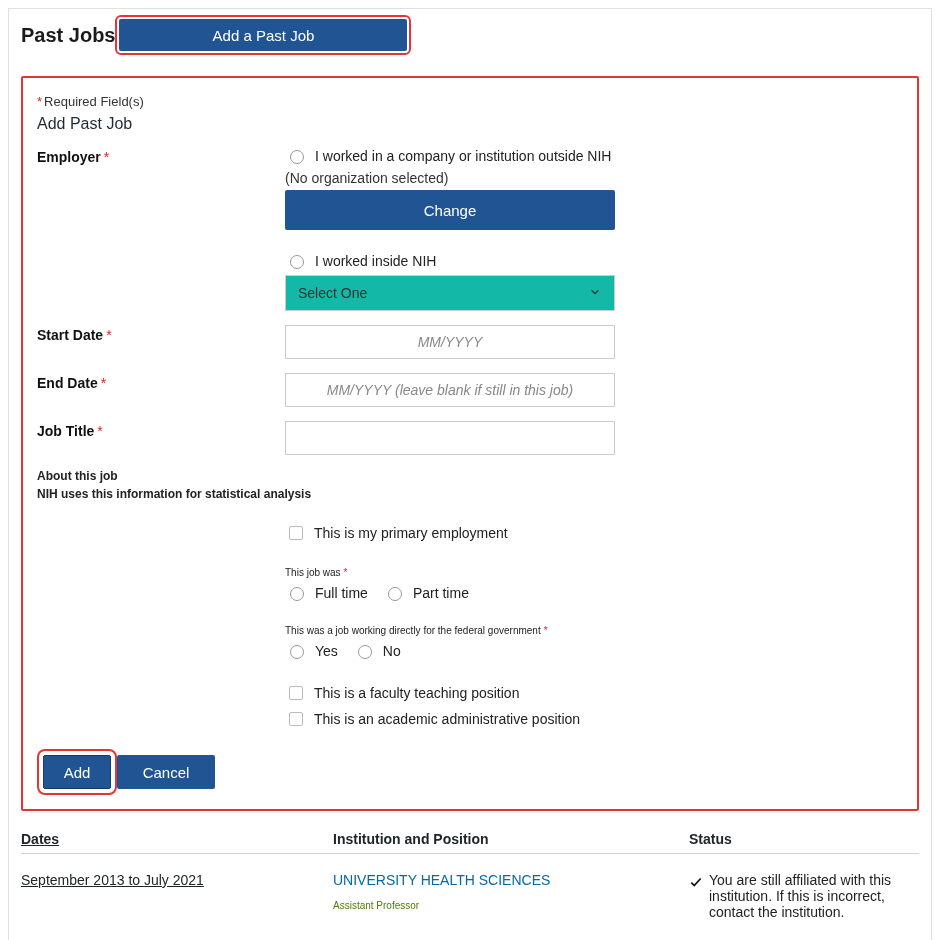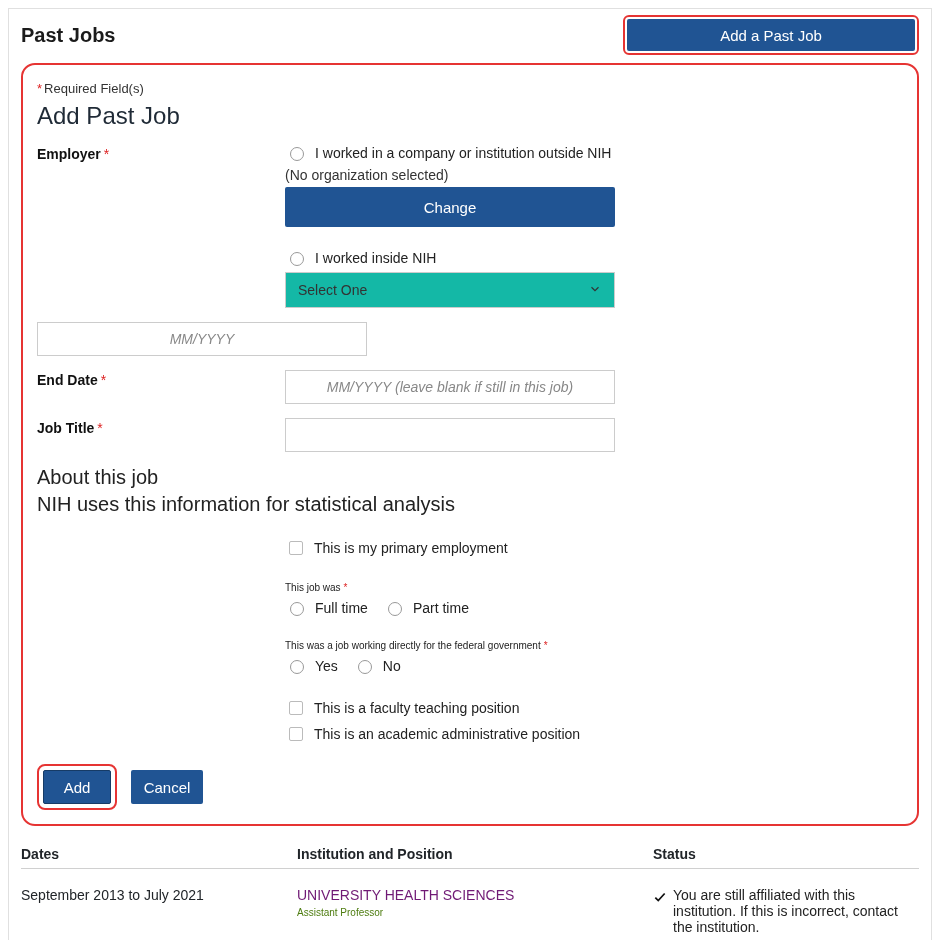--- a/index.html
+++ b/index.html
@@ -13,23 +13,22 @@
     width: 940px;
   }
   .panel {
     border: 1px solid #e0e0e0;
     background: #fff;
     padding: 0 12px 12px 12px;
   }
   .header-row {
     display: flex;
     align-items: center;
-    justify-content: space-between;
     padding-top: 6px;
-    padding-bottom: 8px;
+    padding-bottom: 21px;
   }
   .page-title {
     font-size: 20px;
     font-weight: 700;
     color: #1b1b1b;
   }
   .add-header-wrap {
     border: 2.5px solid #e63433;
     border-radius: 6px;
     padding: 2px;
@@ -47,32 +46,32 @@
   }
   .btn-primary {
     background: #205493;
     color: #fff;
   }
   .add-past-job-btn { width: 100%; height: 32px; }
 
   .form-section {
     position: relative;
     border: 2.5px solid #e63433;
-    border-radius: 14px;
+    border-radius: 2px;
     padding: 10px 14px 14px 14px;
   }
   .required-note {
     font-size: 13px;
     color: #333;
     margin: 6px 0 4px 0;
   }
   .req-star { color: #d22; margin-right: 2px; font-weight: 400; }
   .req-star-after { color: #d22; margin-left: 3px; font-weight: 400; }
   .form-title {
-    font-size: 24px;
+    font-size: 16px;
     font-weight: 400;
     color: #1f2a36;
     margin: 6px 0 14px 0;
   }
   .form-row {
     display: flex;
     align-items: flex-start;
     margin-bottom: 14px;
   }
   .form-label-col {
@@ -149,53 +148,53 @@
   .text-input {
     width: 330px;
     height: 34px;
     border: 1px solid #ccc;
     padding: 0 10px;
     font-size: 14px;
     font-family: inherit;
     text-align: center;
   }
   .text-input::placeholder { color: #888; font-style: italic; }
-  .about-block { margin: 12px 0 4px 0; font-size: 20px; color: #222; }
+  .about-block { margin: 12px 0 4px 0; font-size: 12px; color: #222; font-weight: bold; }
   .sub-label { margin-bottom: 6px; font-size: 10px; color: #222; }
   .radio-group { display: flex; gap: 15px; margin-bottom: 18px; }
   .stack > * { margin-bottom: 6px; }
-  .actions-row { display: flex; align-items: center; gap: 14px; margin-top: 8px; }
+  .actions-row { display: flex; align-items: center; margin-top: 8px; }
   .add-btn-wrap {
     border: 2.5px solid #e63433;
     border-radius: 8px;
     padding: 4px;
     display: inline-block;
   }
   .add-btn-wrap .btn {
     border: 1.5px solid #163b66;
     width: 68px;
     height: 34px;
   }
-  .cancel-btn { width: 72px; height: 34px; }
+  .cancel-btn { width: 98px; height: 34px; }
 
   .table-header {
     display: flex;
     font-weight: 700;
     padding: 10px 0 6px 0;
     border-bottom: 1px solid #d0d0d0;
     margin-top: 10px;
   }
-  .col-dates { width: 276px; flex-shrink:0; }
+  .col-dates { width: 312px; flex-shrink:0;text-decoration:underline; }
   .col-inst  { width: 356px; flex-shrink:0; }
   .col-stat  { flex: 1; }
   .table-row {
     display: flex;
     padding: 18px 0 4px 0;
   }
-  .inst-name { font-size: 14px; color: #701a75; margin-bottom: 4px; }
+  .inst-name { font-size: 14px; color: #0369a1; margin-bottom: 12px; }
   .inst-title { font-size: 10px; color: #4d7c0f; margin-bottom: 32px; }
   .inst-links a {
     color: #205493;
     text-decoration: none;
     margin-right: 8px;
     cursor: pointer;
   }
   .status-cell { display: flex; align-items: flex-start; gap: 6px; color: #222; }
   .check-icon svg { width: 14px; height: 14px; margin-top: 3px; }
 </style>
@@ -239,20 +238,23 @@
           <span class="chev-down">
             <svg viewBox="0 0 24 24" fill="none" stroke="#333" stroke-width="2">
                 <polyline points="6 9 12 15 18 9"></polyline>
               </svg>
           </span>
         </div>
       </div>
     </div>
 
     <div class="form-row">
+      <div class="form-label-col">
+        <span>Start Date</span><span class="req-star-after">*</span>
+      </div>
       <div class="form-ctrl-col">
         <input type="text" class="text-input" placeholder="MM/YYYY" style="">
       </div>
     </div>
 
     <div class="form-row">
       <div class="form-label-col">
         <span>End Date</span><span class="req-star-after">*</span>
       </div>
       <div class="form-ctrl-col">

